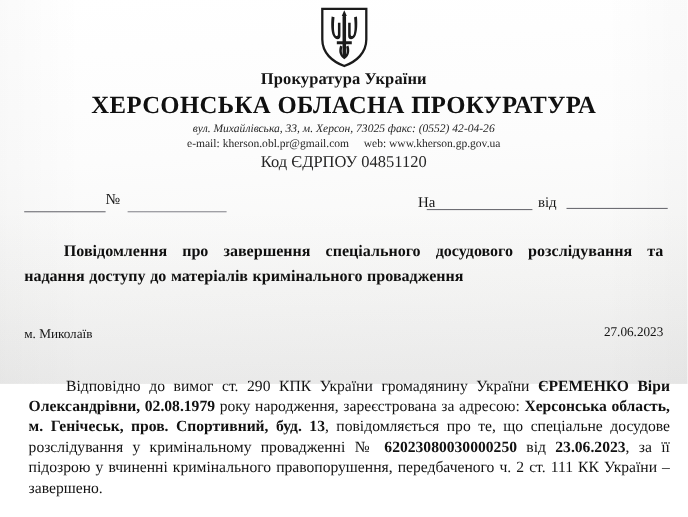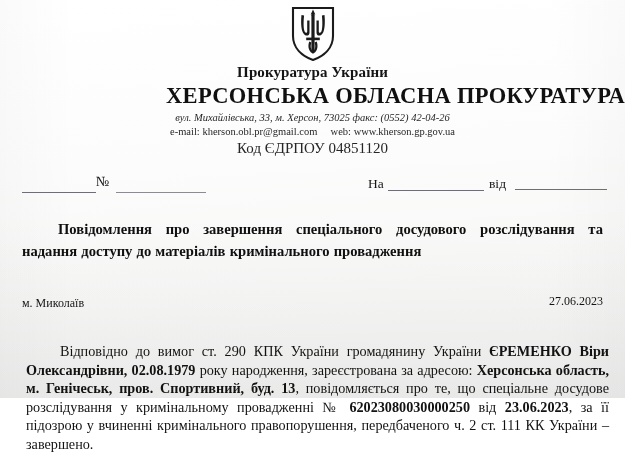--- a/index.html
+++ b/index.html
@@ -10,21 +10,21 @@
     width: 625px;
     height: 470px;
     overflow: hidden;
     background: #ffffff;
     font-family: "Liberation Serif", serif;
     color: #1a1a1a;
   }
   .page {
     position: relative;
     width: 625px;
-    height: 398px;
+    height: 349px;
     background: linear-gradient(177deg, #ffffff 0%, #fcfcfc 40%, #f7f7f6 72%, #f2f2f1 100%);
   }
   
   .scan-cast {
     position: absolute;
     inset: 0;
     pointer-events: none;
     background:
       linear-gradient(to bottom, rgba(0,0,0,0) 55%, rgba(120,120,125,0.035) 78%, rgba(110,110,118,0.07) 100%),
       linear-gradient(to right, rgba(0,0,0,0.02) 0%, rgba(0,0,0,0) 12%, rgba(0,0,0,0) 88%, rgba(0,0,0,0.02) 100%);
@@ -54,21 +54,21 @@
     font-size: 15px;
     font-weight: 700;
     letter-spacing: 0.1px;
     color: #141414;
   }
   .org-title {
     position: absolute;
     top: 83px;
     left: 0;
     width: 625px;
-    text-align: right;
+    text-align: center;
     font-size: 22.5px;
     font-weight: 700;
     letter-spacing: 0.3px;
     color: #101010;
     white-space: nowrap;
   }
   .contact {
     position: absolute;
     left: 0;
     width: 625px;
@@ -96,21 +96,21 @@
     height: 1px;
     background: #6e6e74;
   }
   .rule.soft { background: #8b8b91; }
   .form-label {
     position: absolute;
     font-size: 13.5px;
     color: #151515;
   }
   .lbl-no   { left: 96px;  top: -2px; font-size: 14px; }
-  .lbl-na   { left: 368px; top: 0px; }
+  .lbl-na   { left: 380px; top: 0px; }
   .lbl-vid  { left: 489px; top: 0px; }
 
   .rule-1 { left: 22px;  top: 16px; width: 74px; }
   .rule-2 { left: 116px; top: 16px; width: 90px; }
   .rule-3 { left: 388px; top: 14px; width: 96px; }
   .rule-4 { left: 515px; top: 13px; width: 92px; }
 
   
   .doc-title {
     position: absolute;

